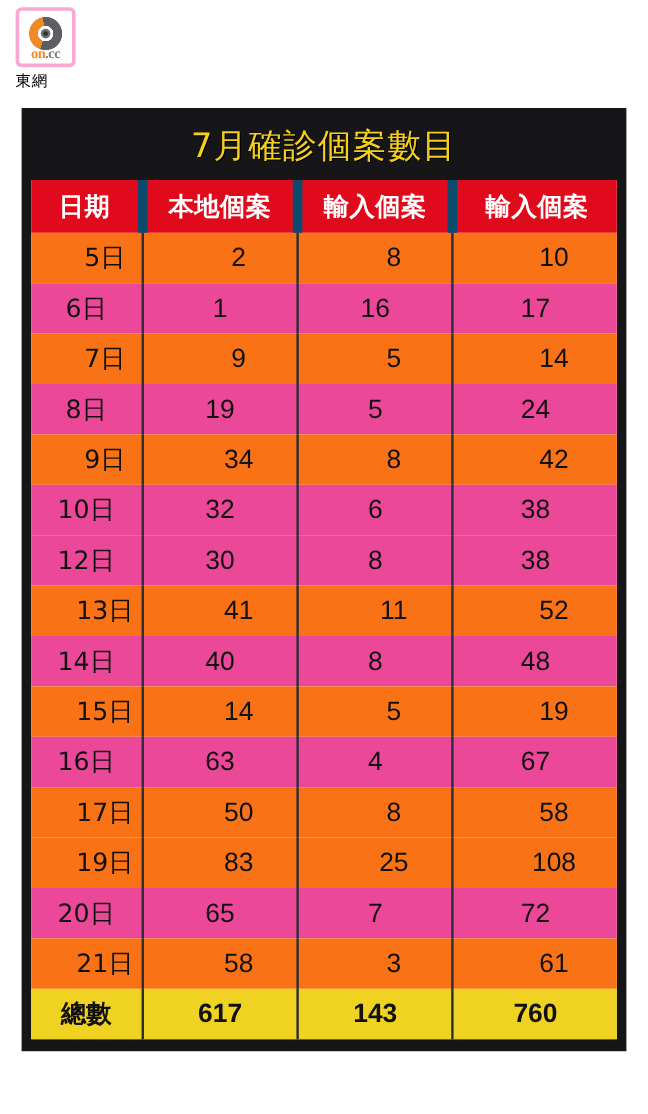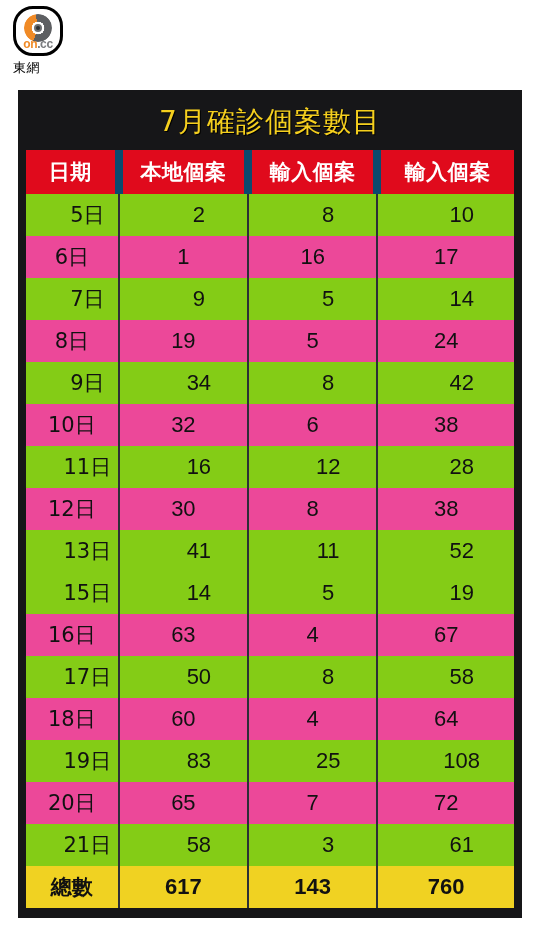--- a/index.html
+++ b/index.html
@@ -18,24 +18,25 @@
   .brand {
     position: absolute;
     left: 13px;
     top: 6px;
     width: 56px;
   }
   .brand-mark {
     width: 50px;
     height: 50px;
     box-sizing: border-box;
-    border: 3px solid #000000;
-    border-radius: 20px;
+    border: 3px solid #f9a8d4;
+    border-radius: 5px;
     background: #ffffff;
     position: relative;
+    font-family: Liberation Serif, serif;
   }
   .brand-ring {
     position: absolute;
     left: 8px;
     top: 5px;
     width: 28px;
     height: 28px;
     border-radius: 50%;
     background:
       conic-gradient(from 200deg,
@@ -135,21 +136,21 @@
     color: #111111;
     text-align: center;
     border-right: 2px solid #2c2f36;
     font-family: "Liberation Sans", "DejaVu Sans", sans-serif;
   }
   table.datatable tbody td:last-child { border-right: none; }
   table.datatable tbody td.date-cell {
     font-size: 21px;
     font-family: "DejaVu Sans", "Liberation Sans", sans-serif;
   }
-  tr.row-odd  td { background: #84cc16; padding-left: 32px; }
+  tr.row-odd  td { background: #f97316; padding-left: 32px; }
   tr.row-even td { background: #ec4899; }
   tr.total-row td {
     background: #f0d222;
     font-weight: bold;
     font-size: 23px;
     height: 42px;
   }
   tr.total-row td.date-cell { font-weight: bold; }
 </style>
 </head>
@@ -215,61 +216,55 @@
           <td>34</td>
           <td>8</td>
           <td>42</td>
         </tr>
       <tr class="row-even">
           <td class="date-cell">10日</td>
           <td>32</td>
           <td>6</td>
           <td>38</td>
         </tr>
-      <tr class="row-odd">
-          <td class="date-cell">11日</td>
-          <td>16</td>
-          <td>12</td>
-          <td>28</td>
-        </tr>
       <tr class="row-even">
           <td class="date-cell">12日</td>
           <td>30</td>
           <td>8</td>
           <td>38</td>
         </tr>
       <tr class="row-odd">
           <td class="date-cell">13日</td>
           <td>41</td>
           <td>11</td>
           <td>52</td>
         </tr>
+      <tr class="row-even">
+          <td class="date-cell">14日</td>
+          <td>40</td>
+          <td>8</td>
+          <td>48</td>
+        </tr>
       <tr class="row-odd">
           <td class="date-cell">15日</td>
           <td>14</td>
           <td>5</td>
           <td>19</td>
         </tr>
       <tr class="row-even">
           <td class="date-cell">16日</td>
           <td>63</td>
           <td>4</td>
           <td>67</td>
         </tr>
       <tr class="row-odd">
           <td class="date-cell">17日</td>
           <td>50</td>
           <td>8</td>
           <td>58</td>
-        </tr>
-      <tr class="row-even">
-          <td class="date-cell">18日</td>
-          <td>60</td>
-          <td>4</td>
-          <td>64</td>
         </tr>
       <tr class="row-odd">
           <td class="date-cell">19日</td>
           <td>83</td>
           <td>25</td>
           <td>108</td>
         </tr>
       <tr class="row-even">
           <td class="date-cell">20日</td>
           <td>65</td>

